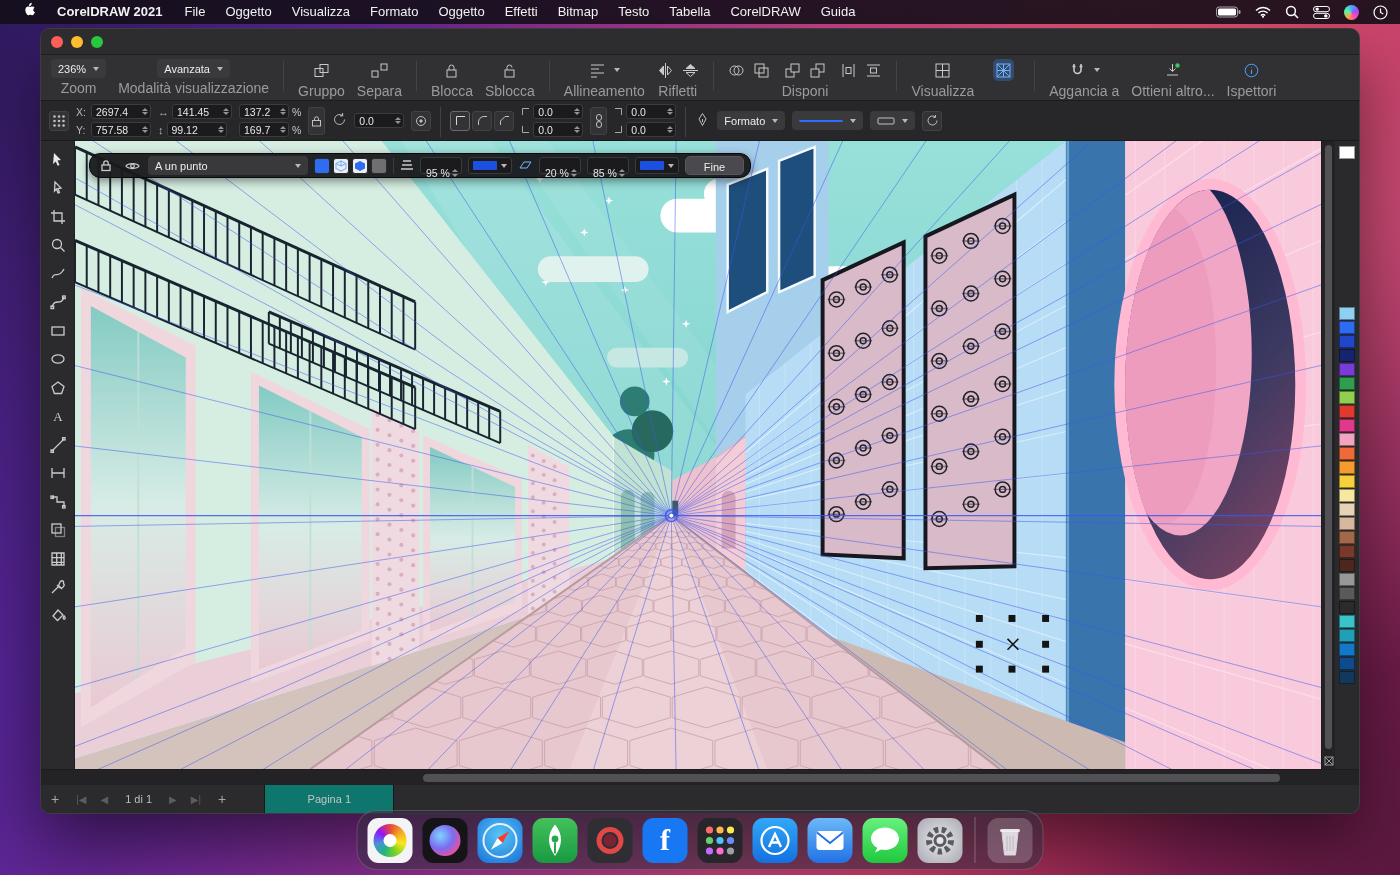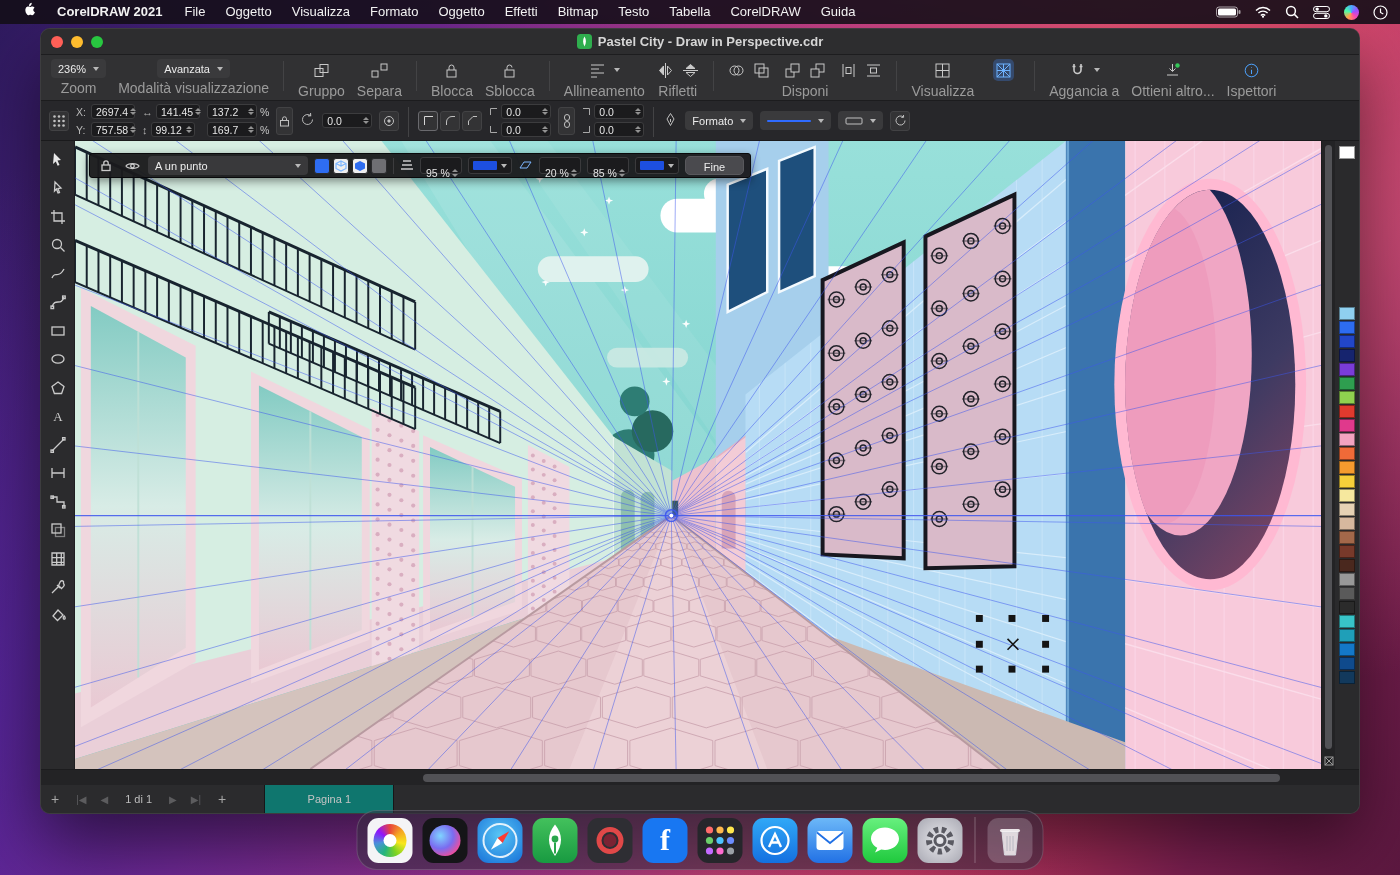--- a/index.html
+++ b/index.html
@@ -37,41 +37,41 @@
 .vdiv{width:1px;height:30px;background:#434345;margin:2px 2px 0 2px}
 .active-blue{background:rgba(62,132,245,.3);border-radius:5px;padding:2px}
 
 #propbar{height:40px;background:#27272a;border-bottom:1px solid #1a1a1c;display:flex;align-items:center;
  padding:0 8px;gap:7px;color:#c6c6c6;flex:none;font-size:10.5px}
 .pb-pair{display:flex;flex-direction:column;gap:2px}
 .pbrow{display:flex;align-items:center;gap:3px;height:16px}
 .pblbl{font-size:10.5px;color:#b8b8b8;width:12px}
 .field{background:#1b1b1d;border:1px solid #3c3c3e;border-radius:3px;height:15px;display:flex;align-items:center;
  justify-content:space-between;font-size:10.5px;color:#e6e6e6;padding:0 2px 0 4px}
-.w56{width:44px}.w50{width:50px}
+.w56{width:60px}.w50{width:50px}
 .stp{display:flex;flex-direction:column;justify-content:center;gap:1.5px;margin-left:2px}
 .stp i{display:block;width:0;height:0;border-left:3px solid transparent;border-right:3px solid transparent}
 .stp .up{border-bottom:3.8px solid #929292}
 .stp .dn{border-top:3.8px solid #929292}
 .sqbtn{background:#333335;border:1px solid #424244;border-radius:3px;width:20px;height:20px;display:flex;
  align-items:center;justify-content:center;color:#c6c6c6}
 .sqbtn.sm{width:17px;height:28px}
 .corner3{display:flex;gap:2px}
 .line-sel i.lp{width:44px;height:2px;background:#2f6bff;border-radius:1px}
 
 #main{flex:1;display:flex;min-height:0}
 #toolbox{width:34px;background:#2b2b2d;border-right:1px solid #1f1f21;display:flex;flex-direction:column;
  align-items:center;padding-top:6px;gap:3.5px;flex:none}
 .tool{width:26px;height:25px;display:flex;align-items:center;justify-content:center;border-radius:4px}
 .tool svg{stroke:#cbcbcb;fill:none;stroke-width:1.3}
 #canvas-wrap{flex:1;position:relative;background:#4a4a4c;min-width:0}
 #scene{position:absolute;inset:0;width:100%;height:100%;display:block}
 
 #pbar{position:absolute;left:14px;top:12px;height:25px;background:rgba(26,26,28,.96);border:1px solid #09090b;
- border-radius:3px;display:flex;align-items:center;padding:0 6px;gap:6px;color:#d0d0d0;font-size:11px;
+ border-radius:11px;display:flex;align-items:center;padding:0 6px;gap:6px;color:#d0d0d0;font-size:11px;
  box-shadow:0 3px 10px rgba(0,0,0,.45);z-index:5}
 .pbtn{background:none;border:none;width:20px;height:19px;display:flex;align-items:center;justify-content:center}
 .pbtn svg{stroke:#c9c9c9;fill:none;stroke-width:1.3}
 .sel.wide{min-width:160px;justify-content:space-between;background:#39393b}
 .minis{display:flex;gap:3px}
 .mini{width:16px;height:16px;border-radius:3px;border:1px solid #2a2a2c;display:flex;align-items:center;justify-content:center}
 .mini.b1{background:#2e6df2}
 .mini.b4{background:#6f6f73}
 .mini svg{stroke:#7db6ff;fill:none;stroke-width:1.2}
 .vdiv2{width:1px;height:16px;background:#3c3c3e}
@@ -163,27 +163,20 @@
   </div>
 </div>
 
 <div id="window">
 
   <div id="titlebar">
     <div class="lights">
       <span class="light" style="background:#ff5f57"></span>
       <span class="light" style="background:#febc2e"></span>
       <span class="light" style="background:#28c740"></span>
-    </div>
-    <div id="title-center">
-      <svg width="15" height="15" viewBox="0 0 15 15">
-          <rect width="15" height="15" rx="3.5" fill="#2fae4e"></rect>
-          <path d="M7.5 2.6C5.6 5.6 5.6 9 7.5 12.4 9.4 9 9.4 5.6 7.5 2.6Z" fill="#fff"></path>
-        </svg>
-      <span>Pastel City - Draw in Perspective.cdr</span>
     </div>
   </div>
 
   <div id="toolbar">
     <div class="tbtn">
       <span class="sel">
           <span>236%</span>
           <i class="chev"></i>
         </span>
       <span class="lab">Zoom</span>

